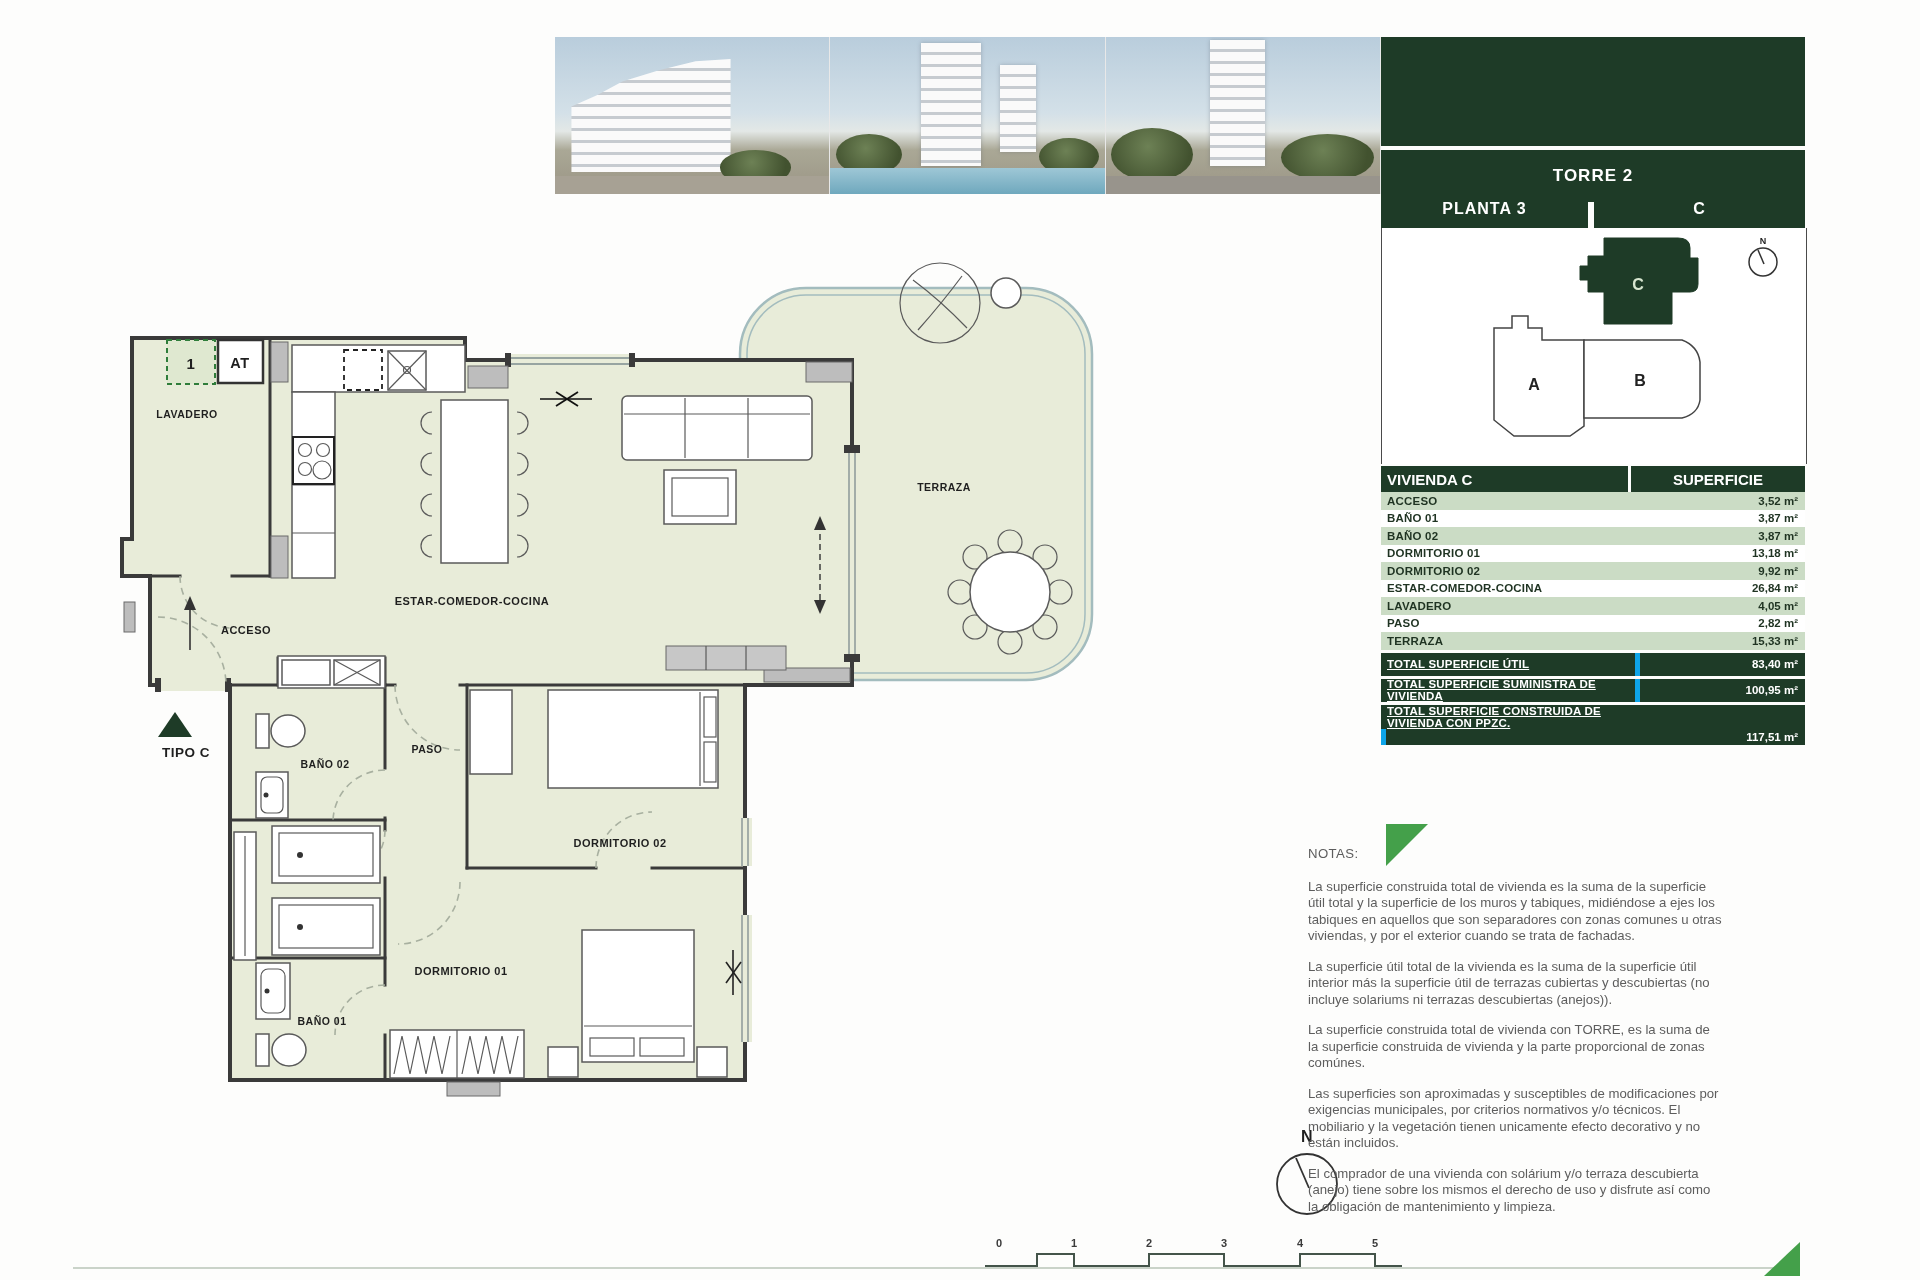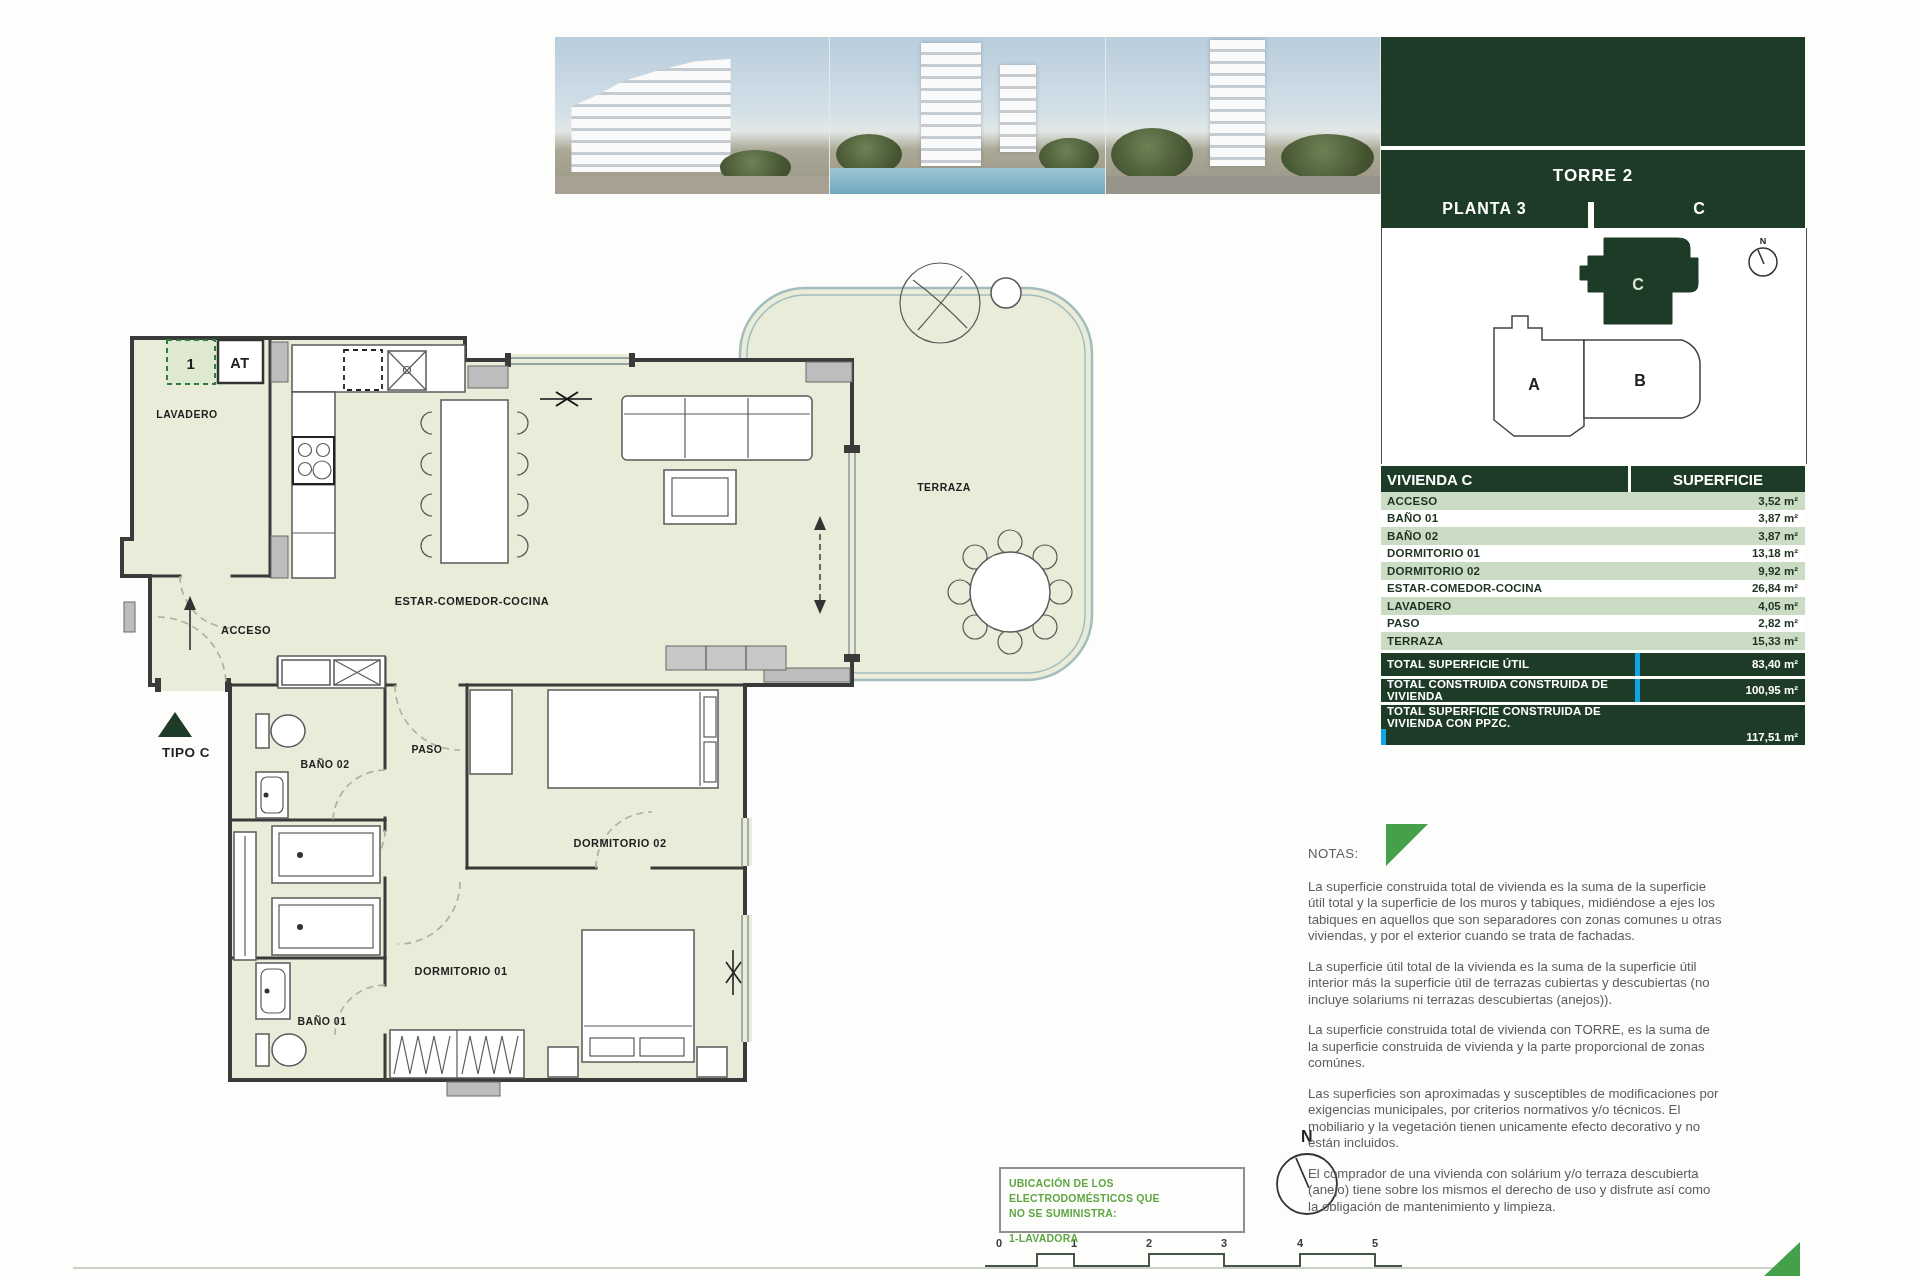--- a/index.html
+++ b/index.html
@@ -30,21 +30,21 @@
   .t-head .c1{width:241px;padding-left:6px;margin-right:3px;}
   .t-head .c2{flex:1;justify-content:center;}
   .t-row{display:flex;height:17.5px;align-items:center;font-weight:bold;font-size:11.5px;color:#1f3322;}
   .t-row .lab{flex:1;padding-left:6px;letter-spacing:.2px;}
   .t-row .val{width:170px;text-align:right;padding-right:7px;}
   .rg{background:#cbdcc5;} .rw{background:#ffffff;}
   .t-total{display:flex;background:#1e3b27;color:#fff;font-weight:bold;font-size:11.5px;margin-top:3px;}
   .t-total .lab{width:244px;padding:4px 4px 4px 6px;display:flex;align-items:center;letter-spacing:.2px;}
   .t-total .val{flex:1;border-left:5px solid #0ea5e9;display:flex;align-items:center;justify-content:flex-end;padding-right:7px;}
   .h23{height:23px;} .h40{height:40px;flex-direction:column;}
-  .t-total.h23 .lab,.t-total.h40 .lab{padding-top:0;padding-bottom:0;}
+  .t-total.h23 .lab,.t-total.h40 .lab{padding-top:0;padding-bottom:0;text-decoration:underline;}
   
   #notas{left:1308px;top:846px;width:414px;z-index:2;color:#5d5d5d;font-size:13.2px;line-height:16.5px;}
   #notas .title{margin-bottom:16px;letter-spacing:.4px;}
   #notas p{margin:0 0 14px 0;}
   
   #appbox{left:999px;top:1167px;width:246px;height:66px;border:2px solid #8f8f8f;z-index:2;
     color:#61a744;font-size:10.5px;font-weight:bold;line-height:1.45;padding:7px 8px;box-sizing:border-box;letter-spacing:.2px;}
   #appbox .item{margin-top:9px;}
   
   #plansvg{left:0;top:0;width:1920px;height:1280px;z-index:1;}
@@ -396,37 +396,32 @@
       </div>
     <div class="t-row rg">
         <div class="lab">TERRAZA</div>
         <div class="val">15,33 m²</div>
       </div>
     <div class="t-total h23">
         <div class="lab">TOTAL SUPERFICIE ÚTIL</div>
         <div class="val">83,40 m²</div>
       </div>
     <div class="t-total h23">
-        <div class="lab">TOTAL CONSTRUIDA CONSTRUIDA DE VIVIENDA</div>
+        <div class="lab">TOTAL SUPERFICIE SUMINISTRA DE VIVIENDA</div>
         <div class="val">100,95 m²</div>
       </div>
     <div class="t-total h40">
         <div class="lab">TOTAL SUPERFICIE CONSTRUIDA DE VIVIENDA CON PPZC.</div>
         <div class="val">117,51 m²</div>
       </div>
   </div>
 
   <div id="notas" class="abs">
     <div class="title">NOTAS:</div>
     <p>La superficie construida total de vivienda es la suma de la superficie útil total y la superficie de los muros y tabiques, midiéndose a ejes los tabiques en aquellos que son separadores con zonas comunes u otras viviendas, y por el exterior cuando se trata de fachadas.</p>
     <p>La superficie útil total de la vivienda es la suma de la superficie útil interior más la superficie útil de terrazas cubiertas y descubiertas (no incluye solariums ni terrazas descubiertas (anejos)).</p>
     <p>La superficie construida total de vivienda con TORRE, es la suma de la superficie construida de vivienda y la parte proporcional de zonas comúnes.</p>
     <p>Las superficies son aproximadas y susceptibles de modificaciones por exigencias municipales, por criterios normativos y/o técnicos. El mobiliario y la vegetación tienen unicamente efecto decorativo y no están incluidos.</p>
     <p>El comprador de una vivienda con solárium y/o terraza descubierta (anejo) tiene sobre los mismos el derecho de uso y disfrute así como la obligación de mantenimiento y limpieza.</p>
   </div>
 
-  <div id="appbox" class="abs">
-    <div>UBICACIÓN DE LOS ELECTRODOMÉSTICOS QUE</div>
-    <div>NO SE SUMINISTRA:</div>
-    <div class="item">1-LAVADORA</div>
-  </div>
 
 </div>
 
 </body></html>

